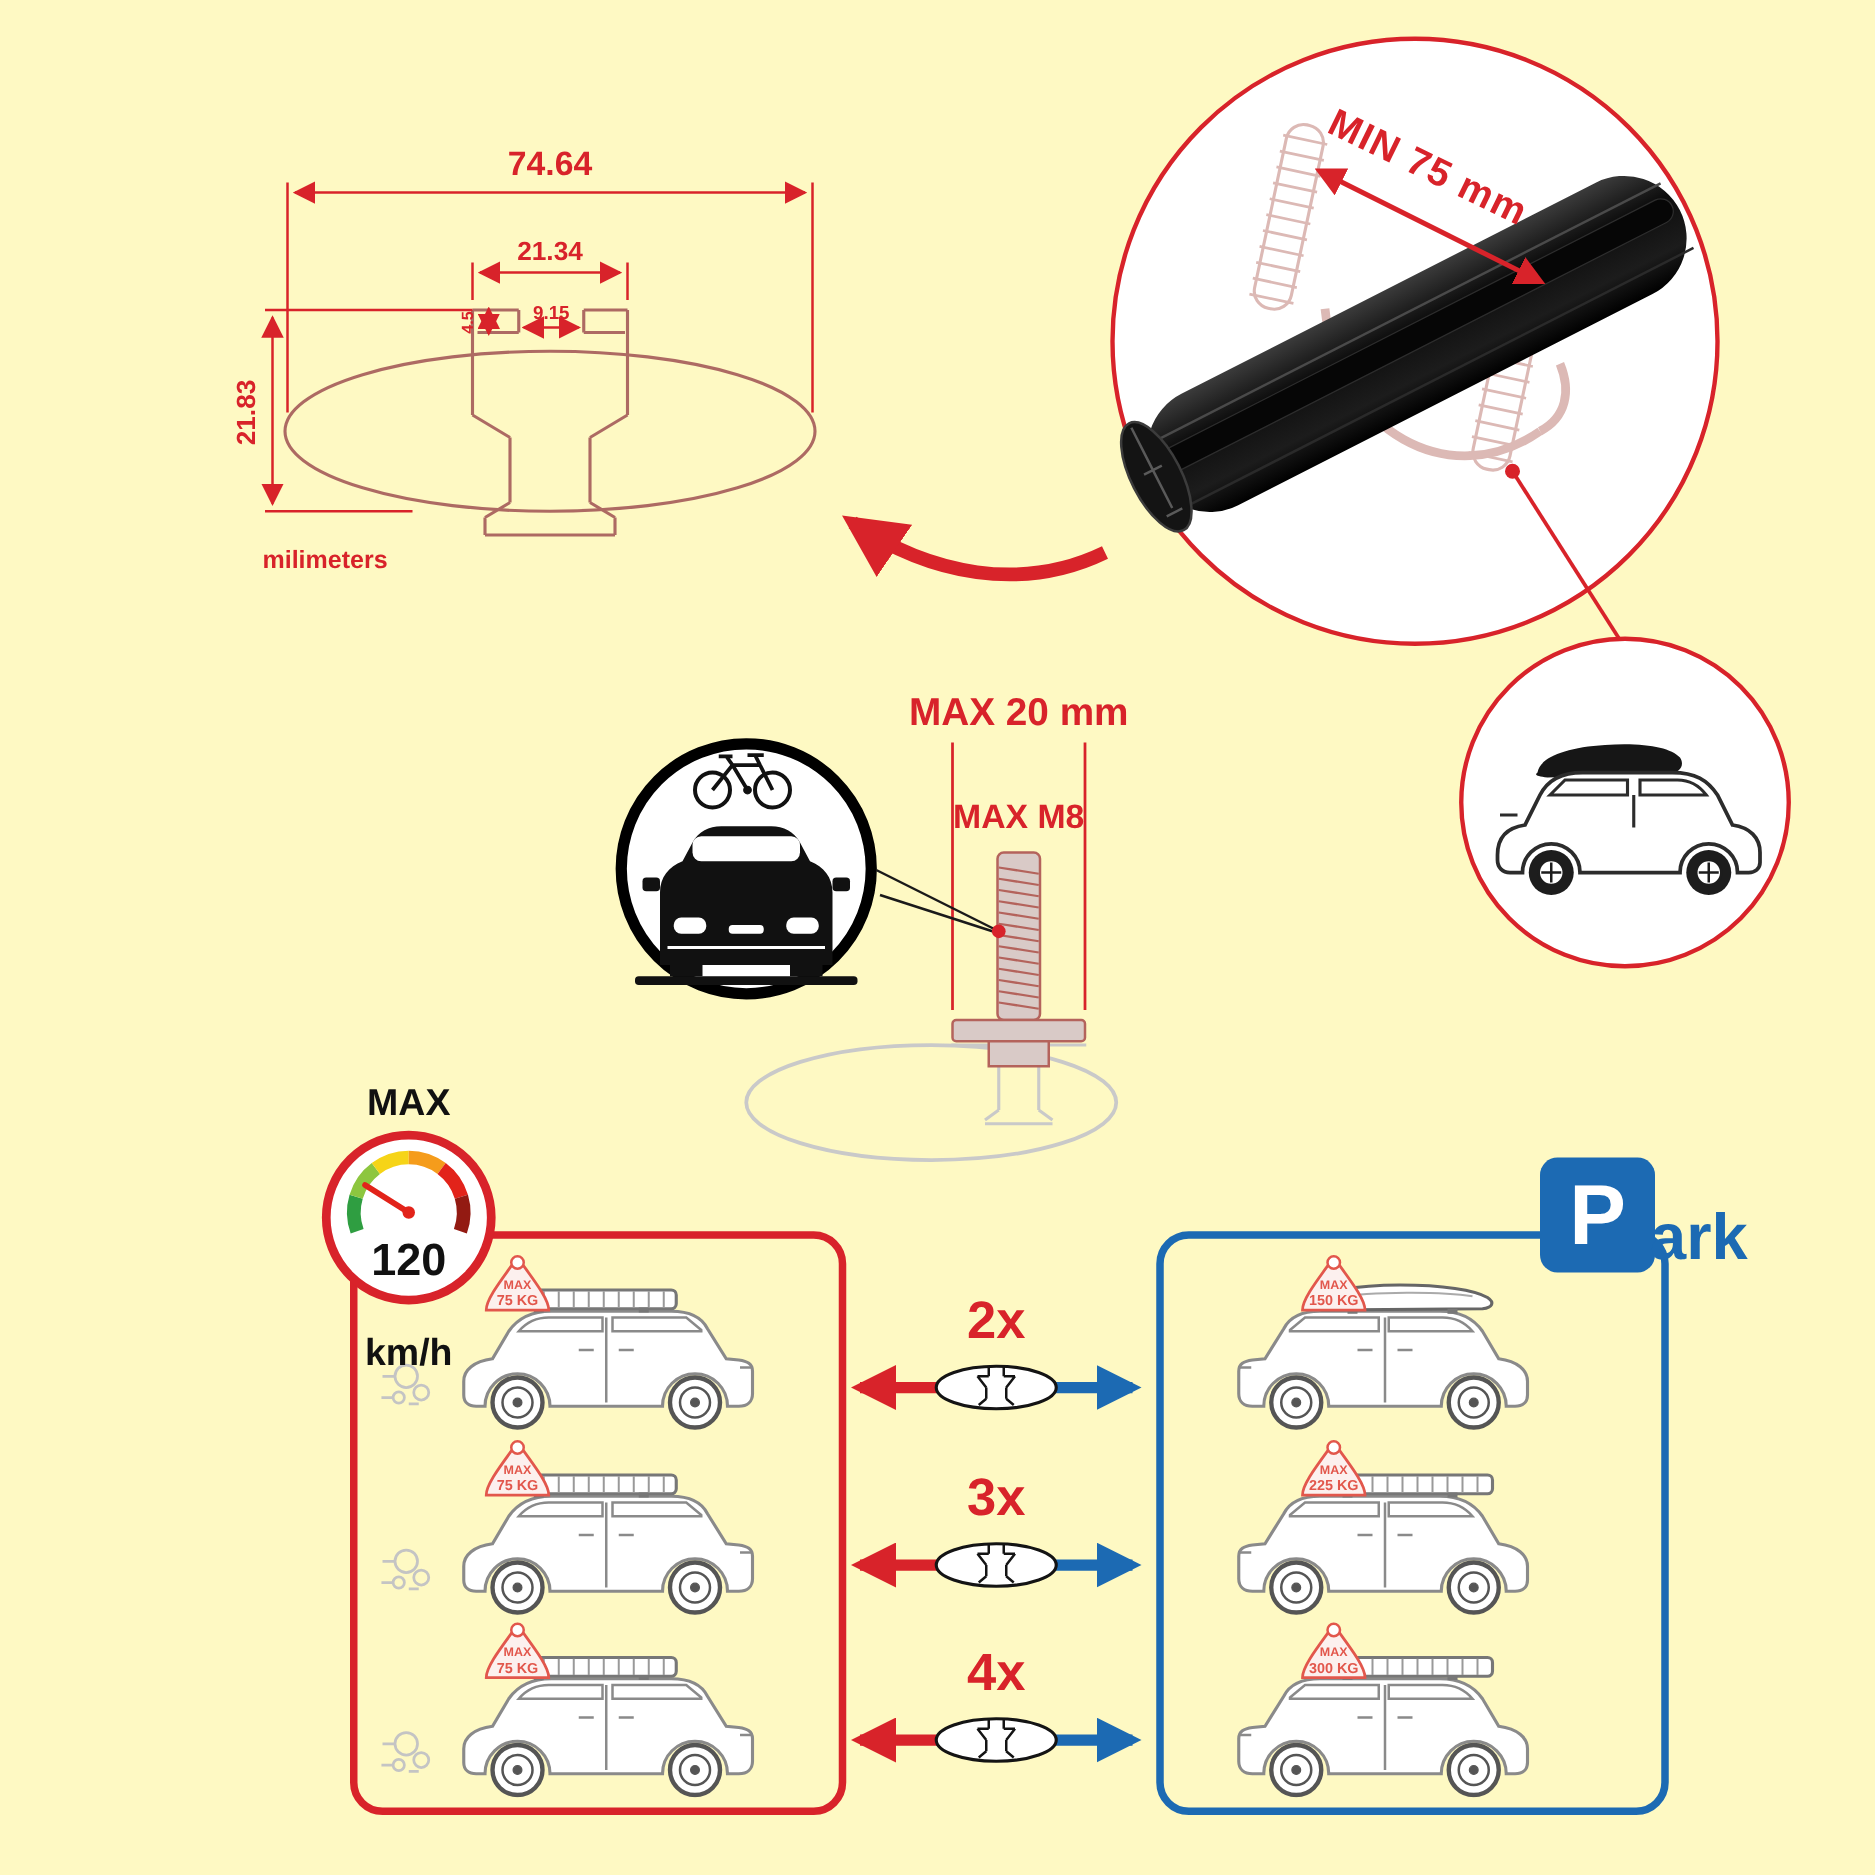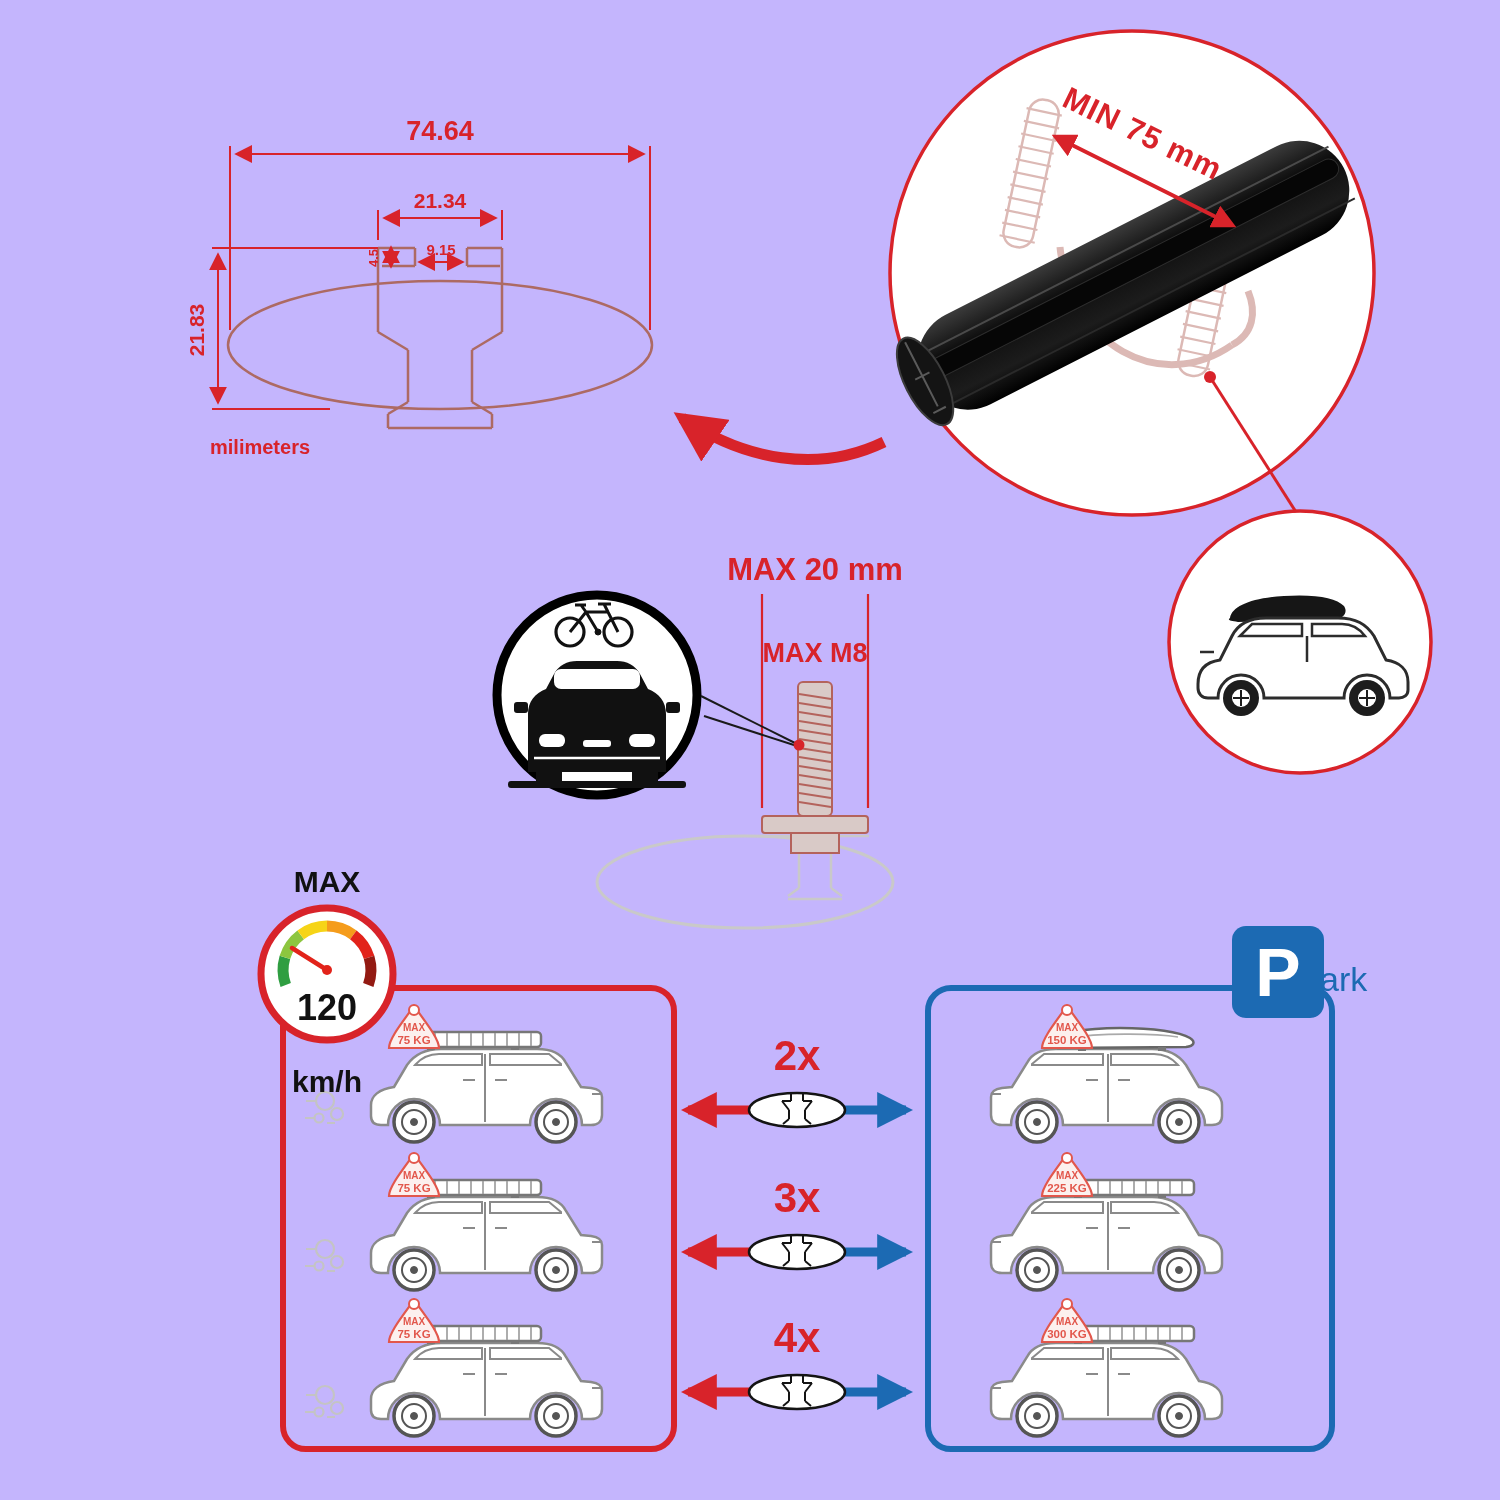--- a/index.html
+++ b/index.html
@@ -1,36 +1,36 @@
 <!DOCTYPE html>
 <html><head>
 <meta charset="utf-8">
 <style>
   html,body{margin:0;padding:0;background:#ffffff;}
-  #canvas{position:relative;width:1500px;height:1500px;background:#c4b5fd;overflow:hidden;
+  #canvas{position:relative;width:1500px;height:1500px;background:#fef9c3;overflow:hidden;
           font-family:"Liberation Sans",sans-serif;}
   .abs{position:absolute;}
   svg text{font-family:"Liberation Sans",sans-serif;}
   .dim{fill:#d8232a;font-weight:700;text-anchor:middle;}
   .minlabel{fill:#d8232a;font-weight:700;font-size:31px;text-anchor:middle;letter-spacing:1px;}
   .rowcount{fill:#d8232a;font-weight:700;font-size:42px;text-anchor:middle;}
   .tagmax{fill:#e2574c;font-weight:700;font-size:10px;text-anchor:middle;}
   .tagwt{fill:#e2574c;font-weight:700;font-size:11.5px;text-anchor:middle;}
   .speedmax{fill:#111;font-weight:700;font-size:30px;text-anchor:middle;}
   .speedval{fill:#111;font-weight:700;font-size:36px;text-anchor:middle;}
   .speedunit{fill:#111;font-weight:700;font-size:30px;text-anchor:middle;}
   .redbox{position:absolute;left:280px;top:985px;width:385px;height:455px;
           border:6px solid #d8232a;border-radius:26px;background:transparent;}
   .bluebox{position:absolute;left:925px;top:985px;width:398px;height:455px;
           border:6px solid #1c6ab3;border-radius:26px;background:transparent;}
   .psign{position:absolute;left:1232px;top:926px;width:175px;height:100px;}
   .psquare{position:absolute;left:0;top:0;width:92px;height:92px;background:#1c6ab3;
            border-radius:14px;display:flex;align-items:center;justify-content:center;
            color:#fff;font-size:68px;font-weight:700;}
-  .park-rest{position:absolute;left:88px;top:34px;color:#1c6ab3;font-size:34px;font-weight:400;}
+  .park-rest{position:absolute;left:88px;top:34px;color:#1c6ab3;font-size:52px;font-weight:700;}
 </style>
 </head>
 <body>
 
 <div id="canvas">
 
   <svg class="abs" style="width:0;height:0;overflow:hidden" aria-hidden="true">
     <defs>
       <marker id="rowRed" viewBox="0 0 10 10" refX="8" refY="5" markerWidth="4" markerHeight="4" orient="auto">
           <path d="M0,0 L10,5 L0,10 Z" fill="#d8232a"></path>

